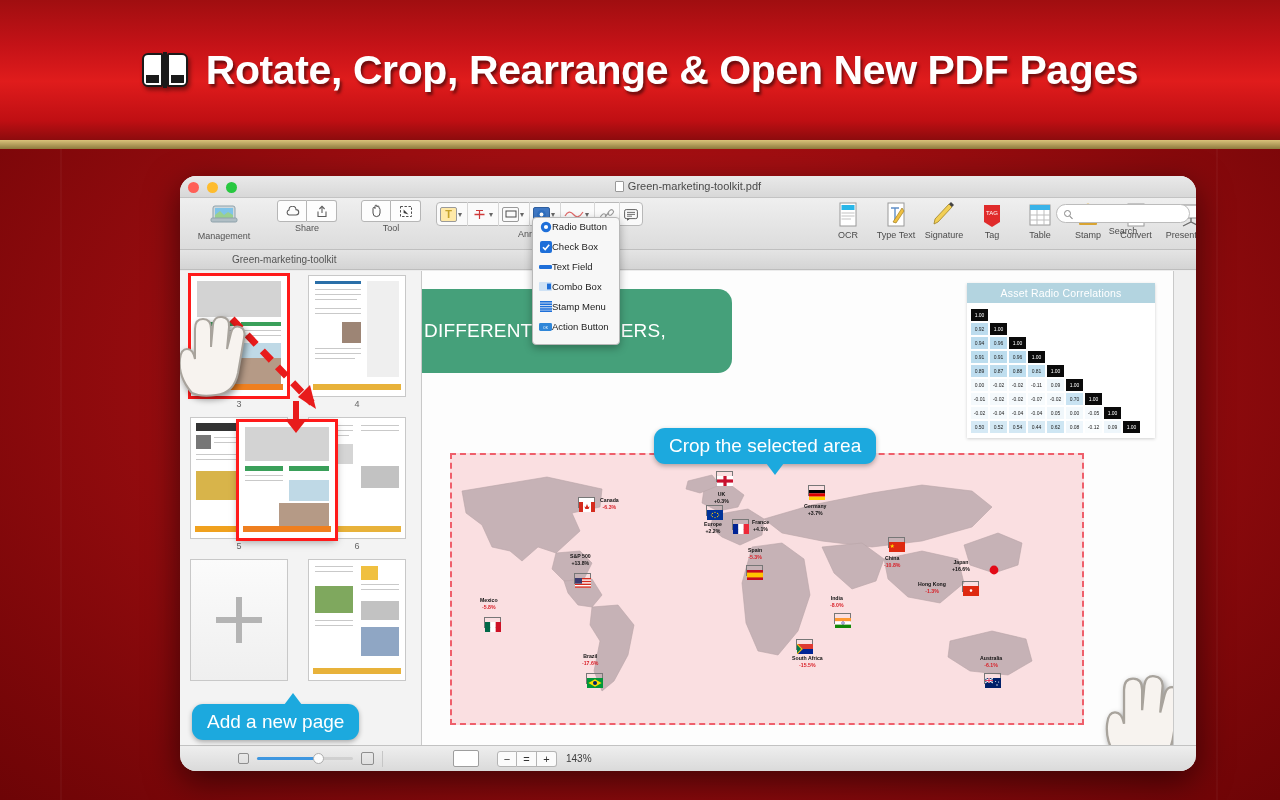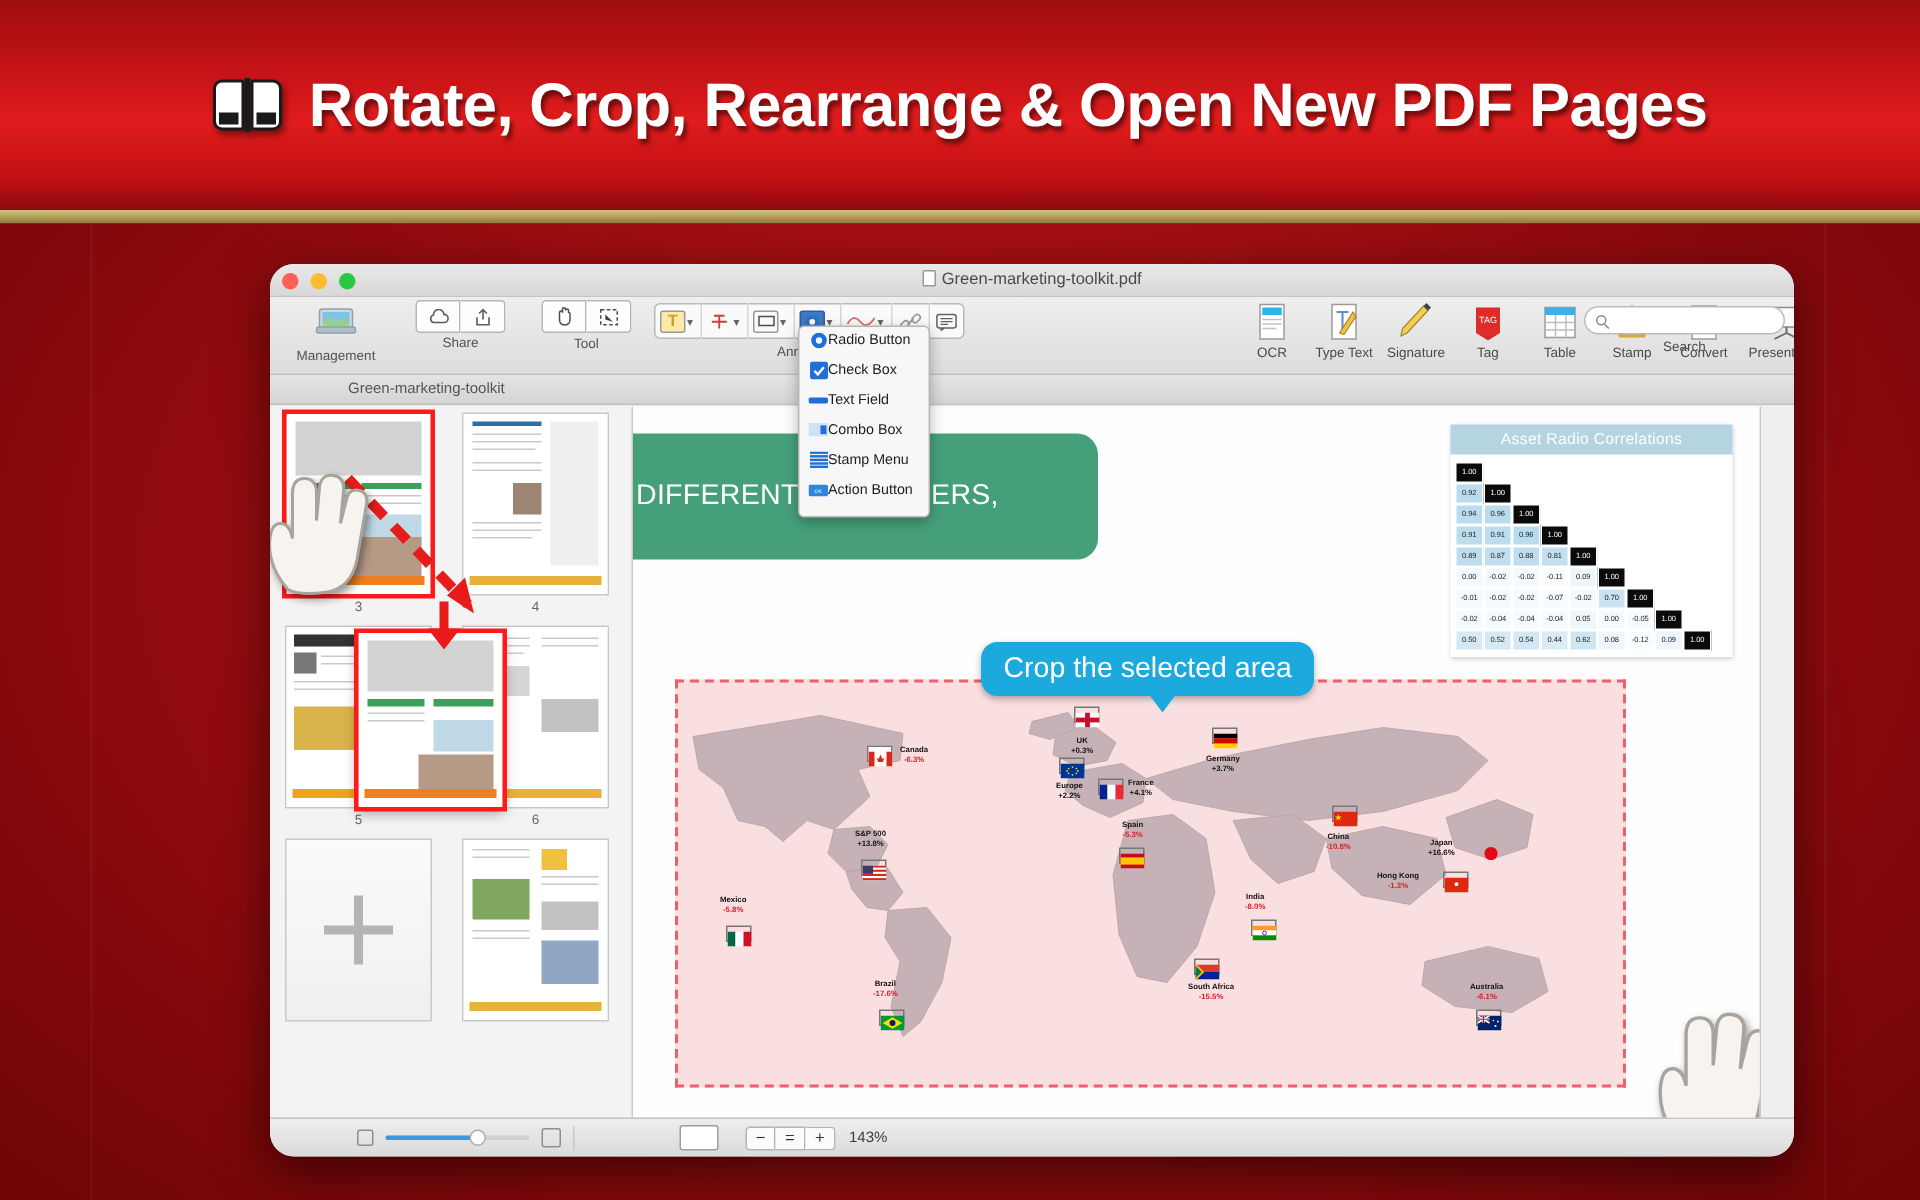--- a/index.html
+++ b/index.html
@@ -942,14 +942,18 @@
           <svg width="13" height="8" viewBox="0 0 13 8">
             <rect width="13" height="8" rx="1.4" fill="#2f86d8"></rect>
             <text x="6.5" y="5.6" font-size="3.4" fill="#fff" text-anchor="middle" font-family="Liberation Sans">OK</text>
           </svg>
         </span>
         <span class="fm-lbl">Action Button</span>
       </div>
     </div>
 
 
+  <div class="callout" style="left:12px; top:528px;">
+    <span>Add a new page</span>
+    <span class="tail" style="left:92px; top:-11px; bottom:auto; border-top:none; border-bottom:12px solid #1ca9de;"></span>
+  </div>
 
 </div>
 
 </body></html>

